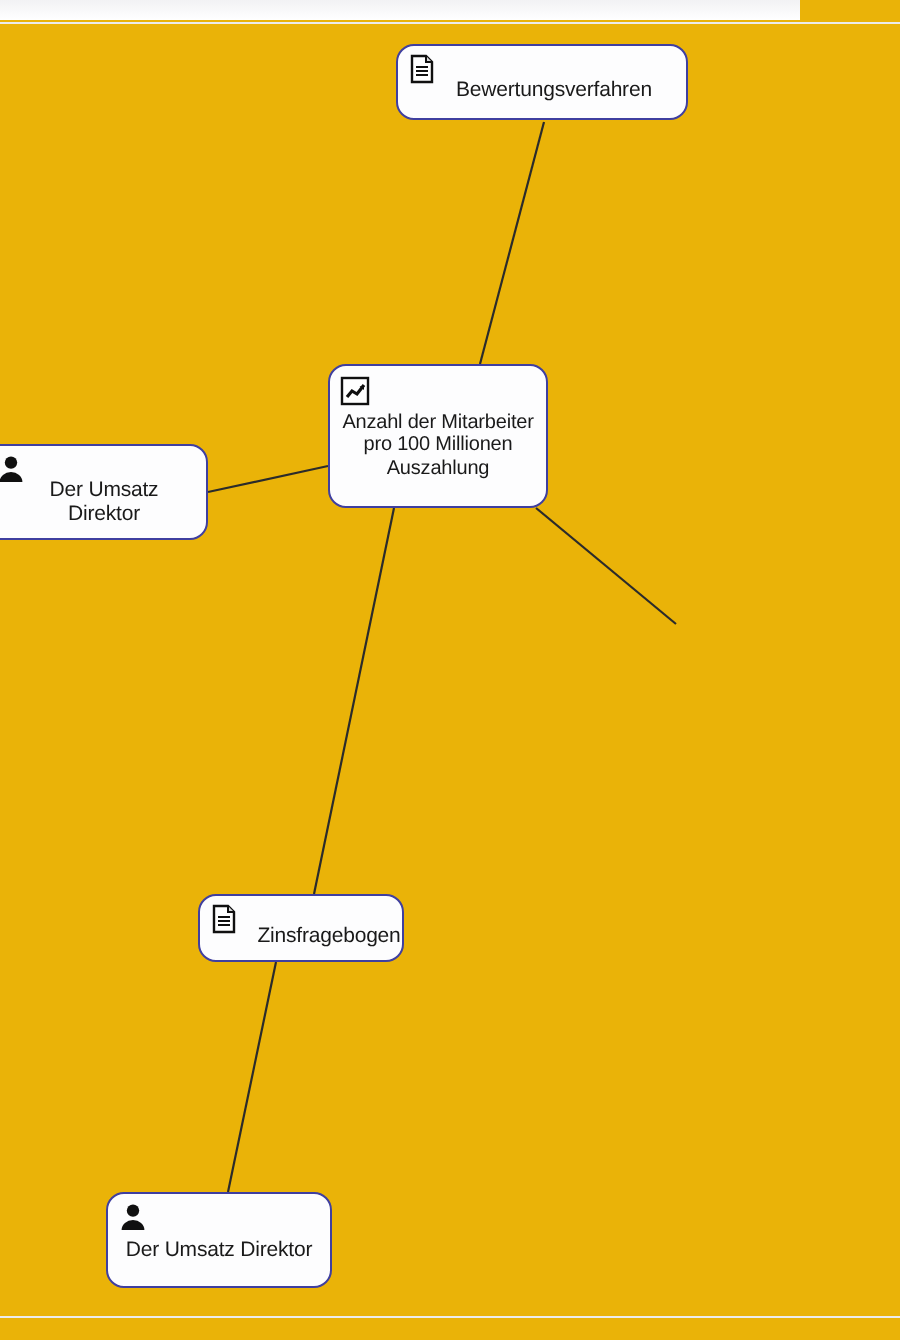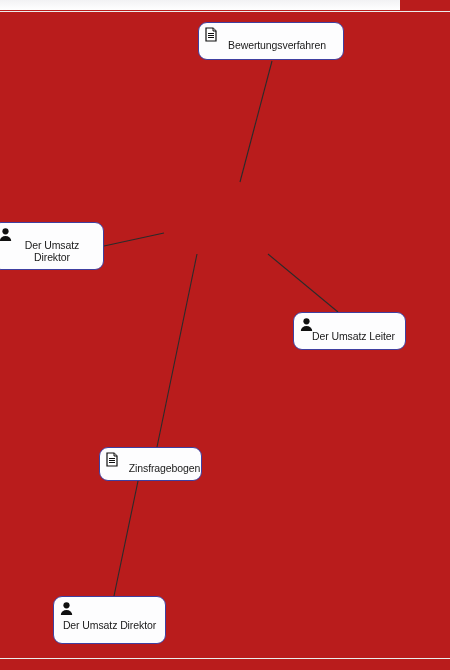--- a/index.html
+++ b/index.html
@@ -12,21 +12,21 @@
     height: 670px;
     overflow: hidden;
     font-family: "Liberation Sans", sans-serif;
     position: relative;
   }
   #canvas {
     position: absolute;
     left: 0; top: 0;
     width: 450px;
     height: 670px;
-    background: #b91c1c;
+    background: #eab308;
   }
   
   .top-shade {
     position: absolute;
     left: 0; top: 0;
     width: 400px;
     height: 10px;
     background: linear-gradient(to bottom, #f2f2f4 0%, #fbfbfc 70%, #ffffff 100%);
     pointer-events: none;
   }
@@ -121,40 +121,41 @@
         <g stroke="#101010" stroke-width="1">
           <line x1="4" y1="6.5" x2="10" y2="6.5"></line>
           <line x1="4" y1="8.5" x2="10" y2="8.5"></line>
           <line x1="4" y1="10.5" x2="10" y2="10.5"></line>
         </g>
       </svg>
     </span>
     <span class="label">Bewertungsverfahren</span>
   </div>
 
+  <div class="node centered-icon" id="node-anzahl">
+    <span class="node-icon">
+      <svg width="15" height="15" viewBox="0 0 15 15" xmlns="http://www.w3.org/2000/svg">
+        <rect x="1" y="1" width="13" height="13" fill="#ffffff" stroke="#101010" stroke-width="1.2"></rect>
+        <polyline points="3.5,10.5 6,7.5 8.5,9 12,4.5" fill="none" stroke="#101010" stroke-width="1.6"></polyline>
+        <polygon points="12,4.5 12,7 9.8,5.2" fill="#101010"></polygon>
+      </svg>
+    </span>
+    <span class="label">Anzahl der Mitarbeiter pro 100 Millionen Auszahlung</span>
+  </div>
 
   <div class="node" id="node-direktor-left">
     <span class="node-icon">
       <svg width="15" height="15" viewBox="0 0 15 15" xmlns="http://www.w3.org/2000/svg">
         <circle cx="7.5" cy="4.3" r="3.1" fill="#101010"></circle>
         <path d="M1.8 14 a5.7 5 0 0 1 11.4 0 z" fill="#101010"></path>
       </svg>
     </span>
     <span class="label">Der Umsatz Direktor</span>
   </div>
 
-  <div class="node" id="node-leiter">
-    <span class="node-icon">
-      <svg width="15" height="15" viewBox="0 0 15 15" xmlns="http://www.w3.org/2000/svg">
-        <circle cx="7.5" cy="4.3" r="3.1" fill="#101010"></circle>
-        <path d="M1.8 14 a5.7 5 0 0 1 11.4 0 z" fill="#101010"></path>
-      </svg>
-    </span>
-    <span class="label">Der Umsatz Leiter</span>
-  </div>
 
   <div class="node" id="node-zinsfragebogen">
     <span class="node-icon">
       <svg width="15" height="15" viewBox="0 0 15 15" xmlns="http://www.w3.org/2000/svg">
         <path d="M2 1 h7 l3 3 v10 h-10 z" fill="#ffffff" stroke="#101010" stroke-width="1.2"></path>
         <path d="M9 1 v3 h3" fill="#d8d8d8" stroke="#101010" stroke-width="1"></path>
         <g stroke="#101010" stroke-width="1">
           <line x1="4" y1="6.5" x2="10" y2="6.5"></line>
           <line x1="4" y1="8.5" x2="10" y2="8.5"></line>
           <line x1="4" y1="10.5" x2="10" y2="10.5"></line>

